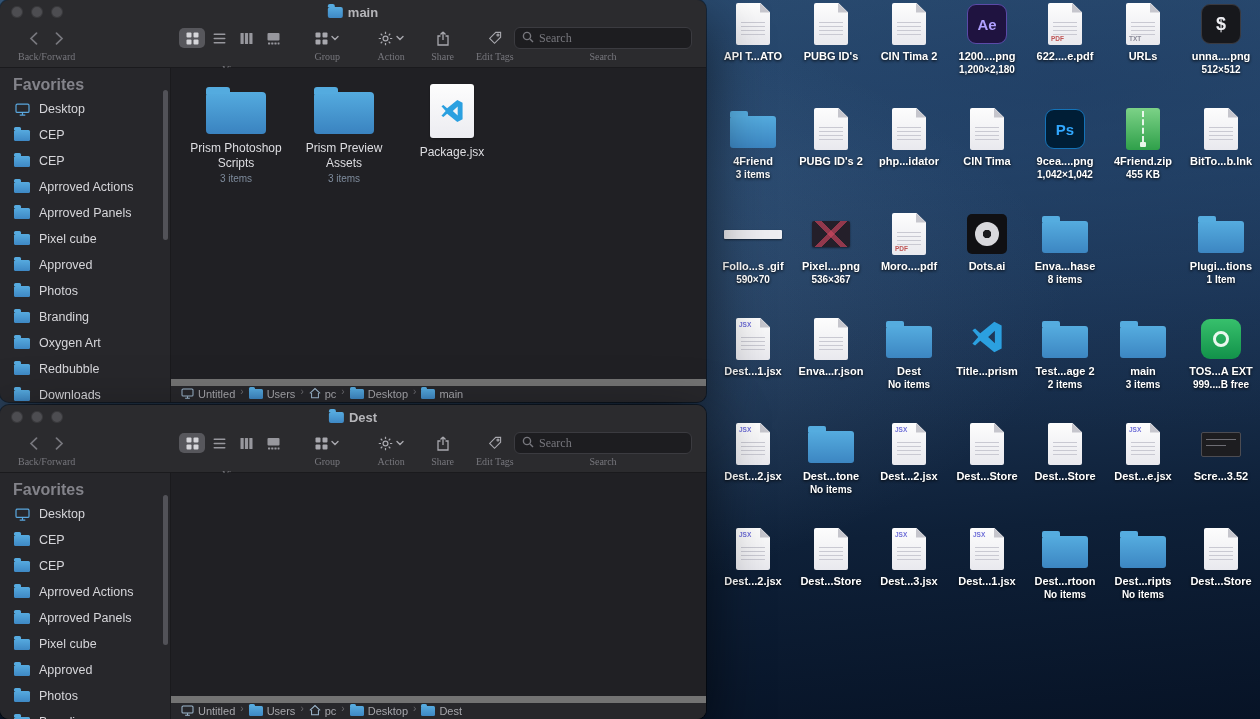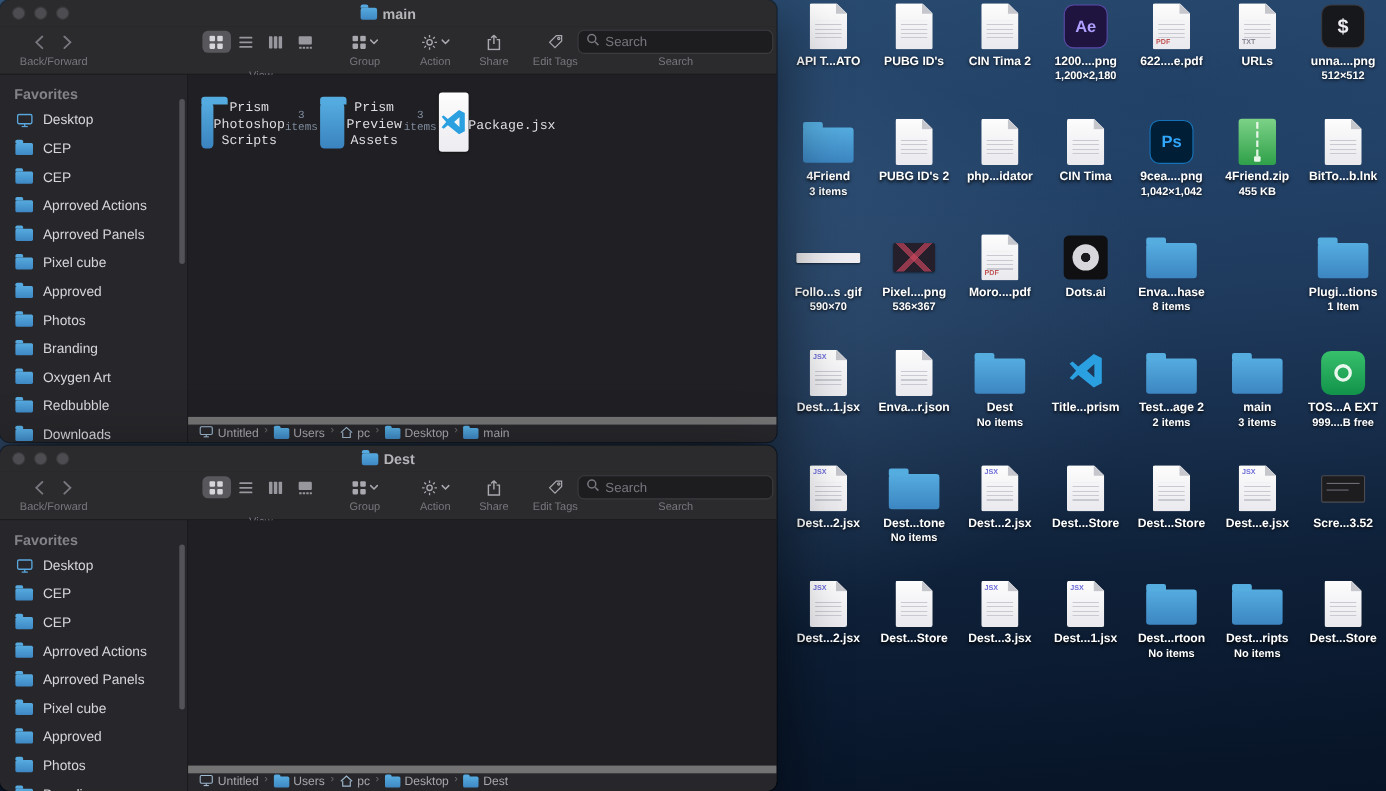--- a/index.html
+++ b/index.html
@@ -75,52 +75,52 @@
     background:#212125; border-radius:9px; overflow:hidden;
     box-shadow:0 22px 60px rgba(0,0,0,.6), 0 0 0 1px rgba(0,0,0,.45); }
   .titlebar{ position:relative; height:24px; flex-shrink:0; background:#2b2b2e; }
   .lights{ position:absolute; left:11px; top:6px; display:flex; gap:8px; }
   .light{ width:12px; height:12px; border-radius:50%; background:#4d4d51; box-shadow:inset 0 0 0 1px rgba(0,0,0,.25); }
   .win-title{ position:absolute; left:50%; transform:translateX(-50%); top:0; height:24px;
     display:flex; align-items:center; gap:5px; color:#b6b6ba; font-size:13px; font-weight:600; white-space:nowrap; }
 
   .toolbar{ height:44px; flex-shrink:0; background:#2b2b2e; border-bottom:1px solid #1a1a1d;
     display:flex; align-items:flex-start; padding:3px 10px 0 18px; }
-  .tb-group{ display:flex; flex-direction:column; align-items:center; }
+  .tb-group{ display:flex; flex-direction:column; align-items:center;font-family:Liberation Serif, serif; }
   .tb-row{ display:flex; align-items:center; height:22px; }
   .tb-caption{ margin-top:2px; font-size:10px; color:#77777d; white-space:nowrap; }
   button{ background:none; border:none; color:#9a9aa0; display:flex; align-items:center; justify-content:center; cursor:default; }
   .nav-btn{ width:26px; height:22px; color:#77777d; }
   .seg{ display:flex; align-items:center; height:22px; gap:1px; }
   .seg-btn{ width:26px; height:20px; border-radius:5px; color:#97979d; }
   .seg-btn.active{ background:#57575c; color:#d6d6da; }
   .drop-btn{ height:22px; gap:3px; padding:0 3px; color:#a8a8ae; }
   .plain-btn{ height:22px; padding:0 3px; color:#a8a8ae; }
   .g-view{ margin-left:104px;gap:13px; } .g-group{ margin-left:26px; } .g-action{ margin-left:33px; }
   .g-share{ margin-left:24px; } .g-tags{ margin-left:22px; } .g-search{ margin-left:auto; margin-right:4px; }
   .search{ display:flex; align-items:center; gap:5px; width:178px; height:22px;
     background:#1d1d20; border:1px solid #3b3b40; border-radius:6px; padding:0 7px; color:#77777d; }
   .search input{ flex:1; background:transparent; border:none; outline:none;
     color:#dcdce0; font-size:12px; font-family:inherit; min-width:0; }
   .search input::placeholder{ color:#77777d; }
 
   .win-lower{ flex:1; display:flex; min-height:0; }
   .sidebar{ position:relative; width:170px; flex-shrink:0; background:#27272b; padding-top:6px; overflow:hidden; }
   .side-header{ height:22px; display:flex; align-items:center; padding:0 13px;
-    font-size:13px; font-weight:700; color:#83838a; }
+    font-size:16px; font-weight:700; color:#83838a; }
   .side-item{ display:flex; align-items:center; gap:8px; height:26px; margin:0 6px; padding:0 7px;
     border-radius:5px; color:#d6d6da; font-size:12.5px; white-space:nowrap; }
   .side-ico{ width:18px; display:flex; justify-content:center; flex-shrink:0; }
   .side-scrollbar{ position:absolute; right:2px; top:22px; width:5px; height:150px;
     border-radius:3px; background:#77777d; opacity:.55; }
 
   .main-col{ flex:1; display:flex; flex-direction:column; min-width:0; border-left:1px solid #1a1a1d; background:#202024; }
   .content{ flex:1; display:flex; align-items:flex-start; padding:16px 12px; gap:2px; overflow:hidden; }
-  .content-item{ width:106px; display:flex; flex-direction:row; align-items:center; text-align:center;
-    color:#dedee2; font-size:12px;font-family:Liberation Mono, monospace; }
+  .content-item{ width:106px; display:flex; flex-direction:column; align-items:center; text-align:center;
+    color:#dedee2; font-size:12px; }
   .folder-big{ position:relative; width:60px; height:42px; border-radius:4px;
     background:linear-gradient(#54abdf,#3a83c0); margin-top:8px; }
   .folder-big::before{ content:""; position:absolute; top:-5.5px; left:0; width:24px; height:7px;
     border-radius:3px 3px 0 0; background:#54abdf; }
   .vsc-doc{ width:44px; height:54px; border-radius:3px; background:linear-gradient(#fdfdfd,#ececf1);
     display:flex; align-items:center; justify-content:center; box-shadow:0 1px 2px rgba(0,0,0,.4); }
   .vsc-doc svg{ width:26px; height:26px; }
   .ci-label{ margin-top:7px; line-height:1.25; }
   .ci-sub{ margin-top:2px; font-size:10px; color:#7e8b9c; }
 

